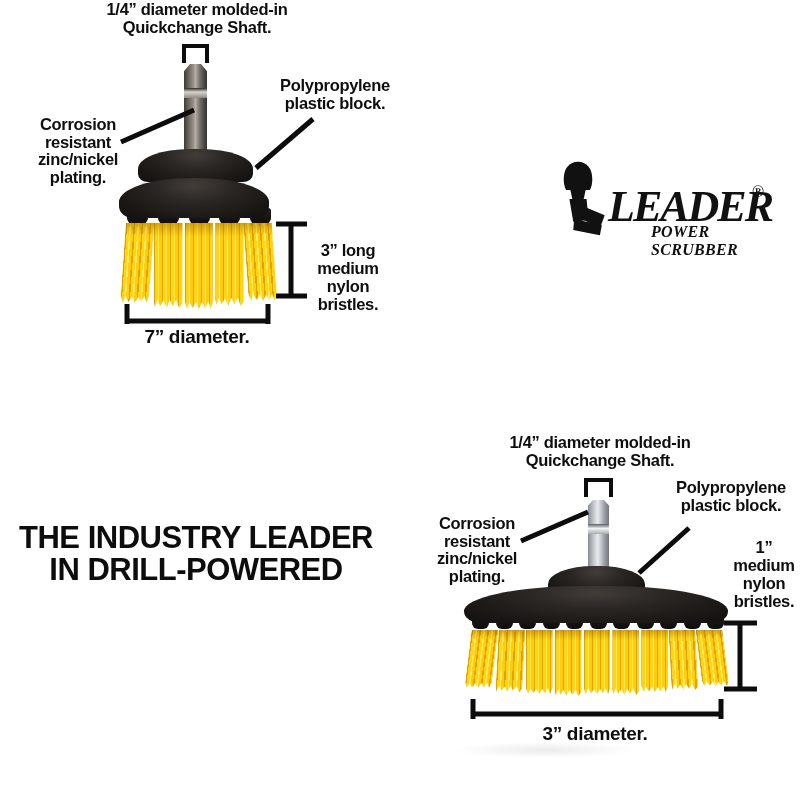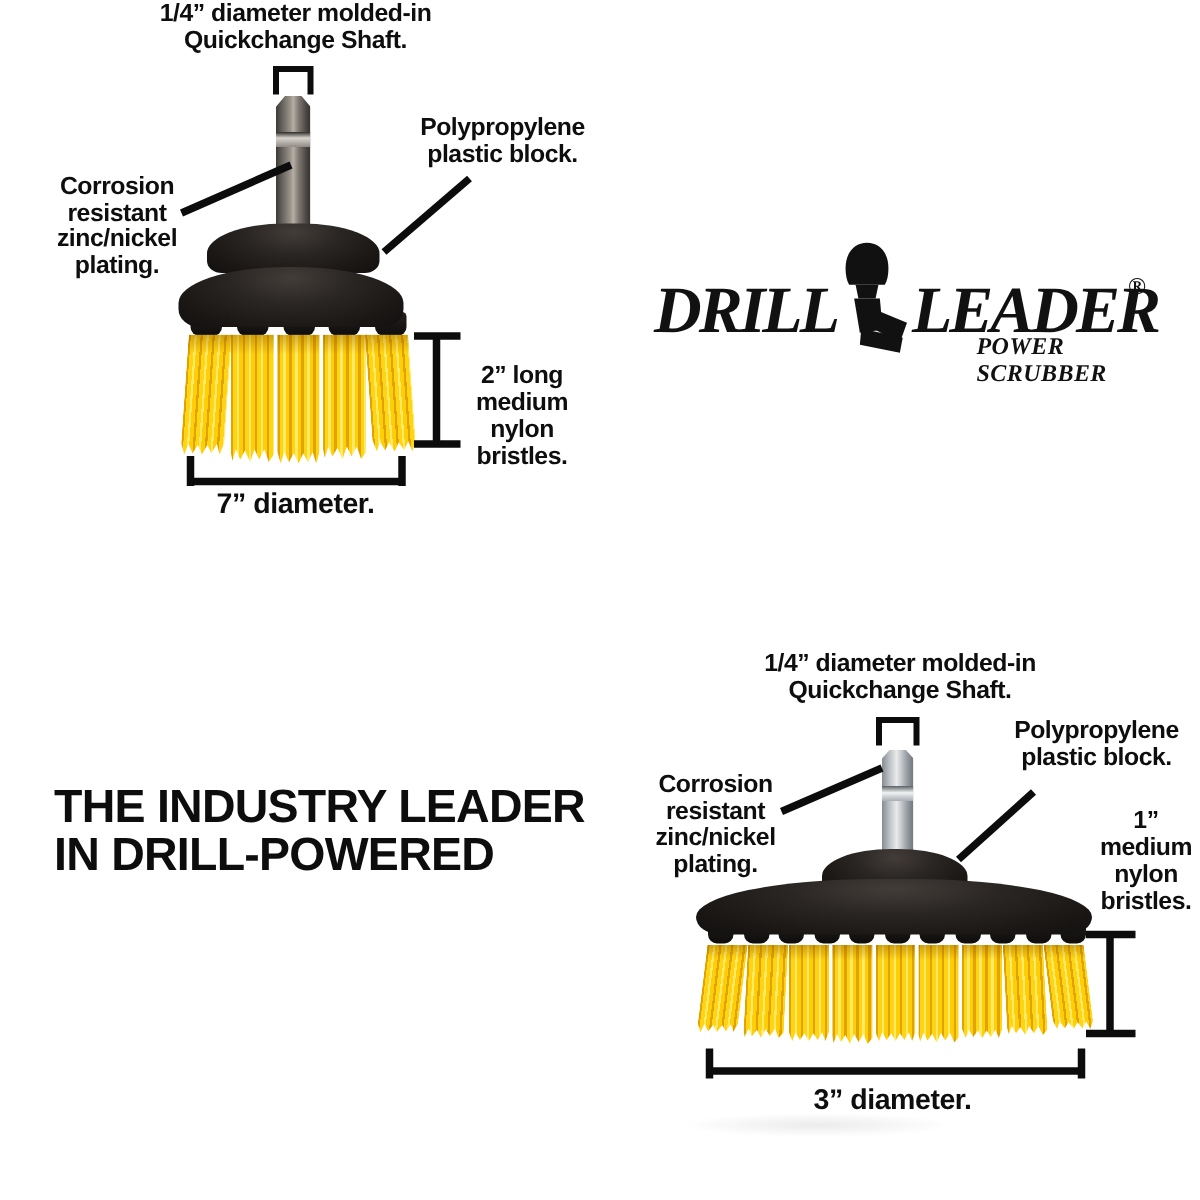--- a/index.html
+++ b/index.html
@@ -41,21 +41,21 @@
   
   .logo{position:absolute;left:430px;top:155px;width:350px;height:90px;z-index:5;}
   .logo-word{position:absolute;font-family:"Liberation Serif",serif;font-style:italic;font-weight:700;
              font-size:44px;line-height:44px;letter-spacing:-2px;color:#111;}
   .logo-reg{position:absolute;font-family:"Liberation Serif",serif;font-weight:700;font-size:16px;color:#111;}
   .logo-tag{position:absolute;font-family:"Liberation Serif",serif;font-style:italic;font-weight:700;
             font-size:16px;letter-spacing:0.3px;color:#111;margin-left:45px;}
   .logo-icon{position:absolute;}
 
   
-  .headline{position:absolute;left:36px;top:522px;width:364px;z-index:5;text-align:left;}
+  .headline{position:absolute;left:14px;top:522px;width:364px;z-index:5;text-align:center;}
   .headline div{font-weight:700;font-size:31px;line-height:32px;letter-spacing:-0.5px;color:#0d0d0d;}
 </style>
 </head>
 <body>
 
 <div class="scene">
 
   <svg class="lines" width="800" height="800" viewBox="0 0 800 800">
 
     <path class="brk" d="M184 63 L184 46 L207 46 L207 63"></path>
@@ -102,27 +102,26 @@
   </div>
 
   <div class="callout" style="left:57px;top:1px;width:280px;">1/4” diameter molded-in
 Quickchange Shaft.</div>
   <div class="callout" style="left:18px;top:116px;width:120px;">Corrosion
 resistant
 zinc/nickel
 plating.</div>
   <div class="callout" style="left:275px;top:77px;width:120px;">Polypropylene
 plastic block.</div>
-  <div class="callout" style="left:298px;top:241px;width:100px;line-height:18px;">2” long
+  <div class="callout" style="left:298px;top:241px;width:100px;line-height:18px;">3” long
 medium
 nylon bristles.</div>
   <div class="callout diam" style="left:122px;top:327px;width:150px;">7” diameter.</div>
 
   <div class="logo">
-    <span class="logo-word" style="left:6px;top:30px;">DRILL</span>
     <svg class="logo-icon" style="left:119px;top:3px;" width="58" height="80" viewBox="0 0 60 84">
       <g fill="#111">
         <path d="M30,4 C21,4 15,11 15,22 C15,27 16,31 17.5,33.5 L42.5,33.5 C44,31 45,27 45,22 C45,11 39,4 30,4 Z"></path>
         <path d="M22,33.5 L38,33.5 L36,43 L24,43 Z"></path>
         <path d="M21,43 L39,43 L41,65 L25,67 Z"></path>
         <path d="M36,51 L58,60 L53,74 L34,64 Z"></path>
         <path d="M26,64 L55,70.5 L53,81 L25,75.5 Z"></path>
       </g>
     </svg>
     <span class="logo-word" style="left:178px;top:30px;">LEADER</span>

